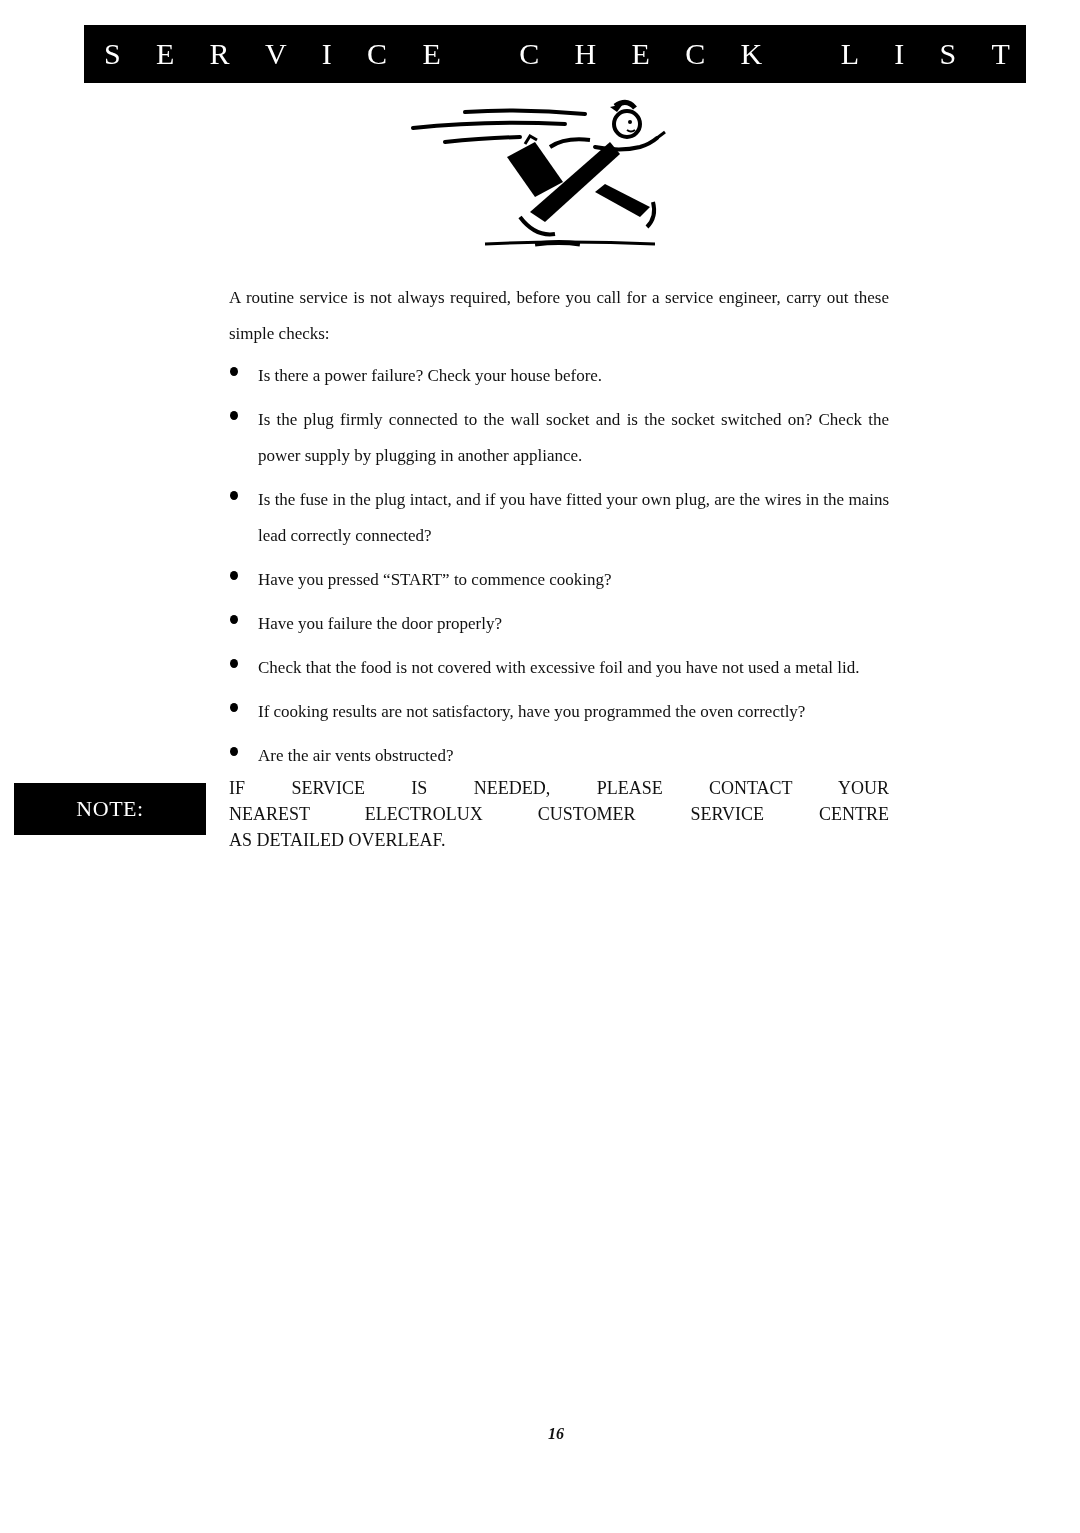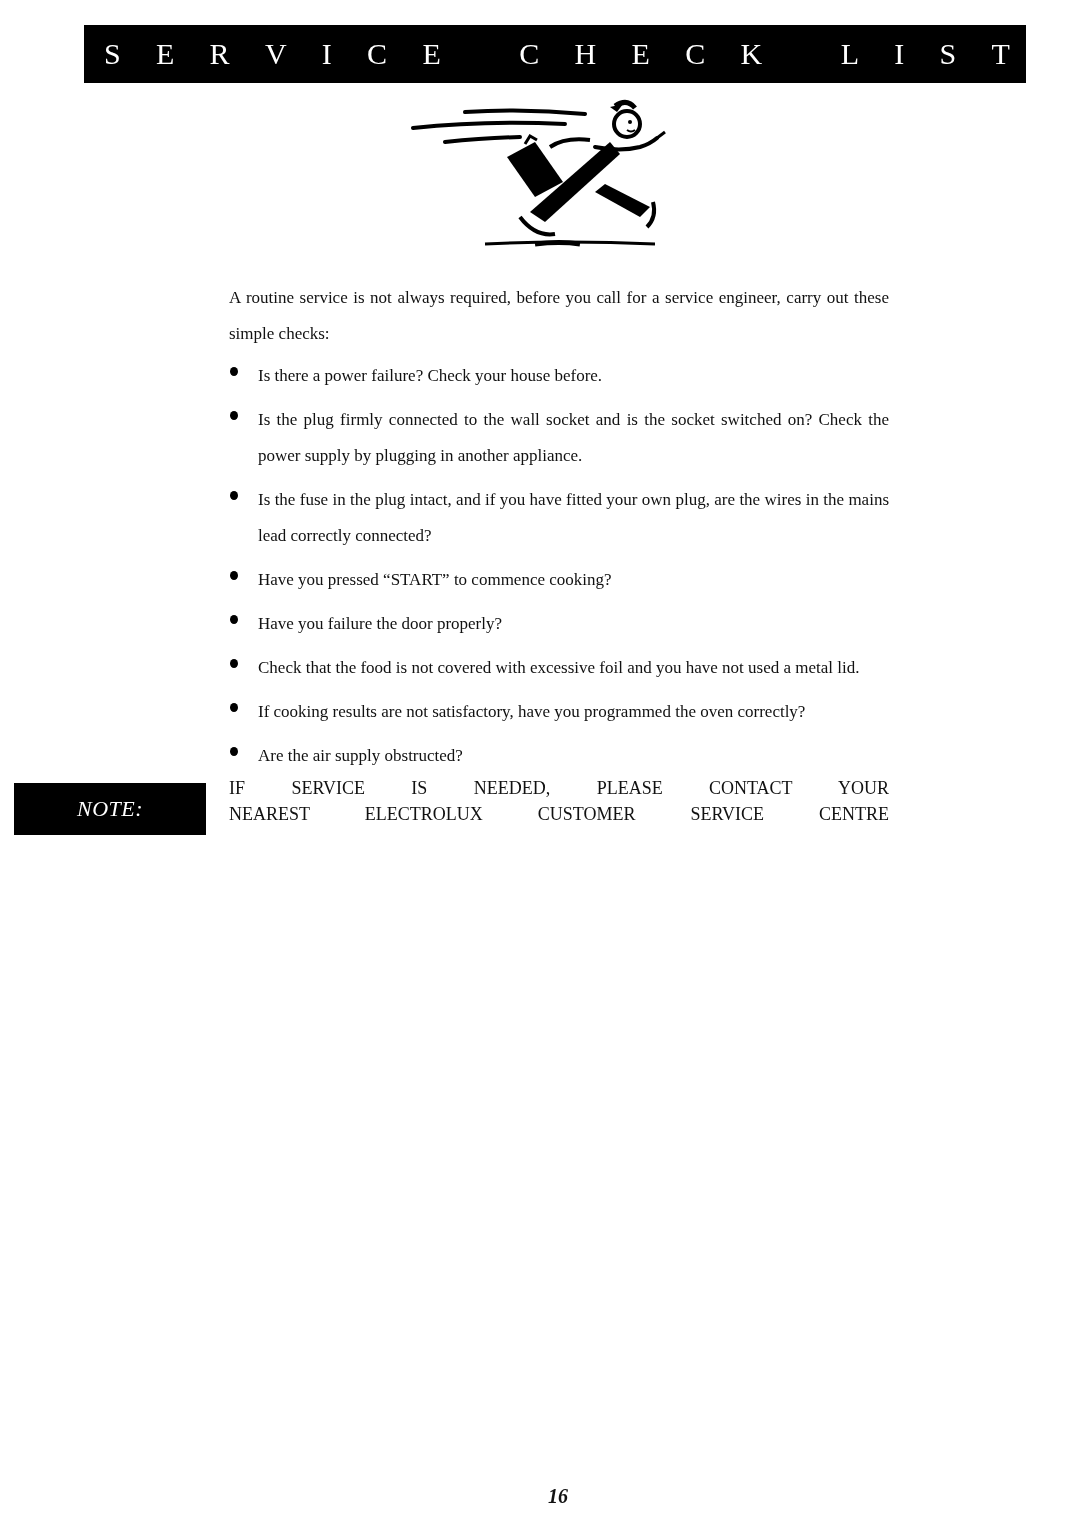--- a/index.html
+++ b/index.html
@@ -86,21 +86,20 @@
       top: 783px;
       width: 192px;
       height: 52px;
       background: #000000;
       display: flex;
       align-items: center;
       justify-content: center;
     }
     .note-box span {
       color: #ffffff;
-      font-style: italic;
       font-size: 22px;
       letter-spacing: 0.5px;
       font-family: "Liberation Serif", "DejaVu Serif", serif;
     }
     .note-text {
       position: absolute;
       left: 229px;
       top: 775px;
       width: 660px;
       font-size: 18px;
@@ -111,22 +110,22 @@
       display: block;
       text-align: justify;
       text-align-last: justify;
     }
     .note-text .line.last {
       text-align-last: left;
     }
     .page-number {
       position: absolute;
       left: 548px;
-      top: 1485px;
-      font-size: 20px;
+      top: 1425px;
+      font-size: 16px;
       font-weight: bold;
       font-style: italic;
     }
   </style>
 </head>
 <body>
 
 <div class="header-bar">
   <span>S</span>
   <span>E</span>
@@ -181,26 +180,27 @@
 <div class="body-text">
   <p class="intro">A routine service is not always required, before you call for a service engineer, carry out these simple checks:</p>
   <ul class="checks">
     <li><span class="bullet"></span><span>Is there a power failure? Check your house before.</span></li>
     <li><span class="bullet"></span><span>Is the plug firmly connected to the wall socket and is the socket switched on? Check the power supply by plugging in another appliance.</span></li>
     <li><span class="bullet"></span><span>Is the fuse in the plug intact, and if you have fitted your own plug, are the wires in the mains lead correctly connected?</span></li>
     <li><span class="bullet"></span><span>Have you pressed “START” to commence cooking?</span></li>
     <li><span class="bullet"></span><span>Have you failure the door properly?</span></li>
     <li><span class="bullet"></span><span>Check that the food is not covered with excessive foil and you have not used a metal lid.</span></li>
     <li><span class="bullet"></span><span>If cooking results are not satisfactory, have you programmed the oven correctly?</span></li>
-    <li><span class="bullet"></span><span>Are the air supply obstructed?</span></li>
+    <li><span class="bullet"></span><span>Are the air vents obstructed?</span></li>
   </ul>
 </div>
 
 <div class="note-box">
   <span>NOTE:</span>
 </div>
 
 <div class="note-text">
   <span class="line">IF SERVICE IS NEEDED, PLEASE CONTACT YOUR</span>
   <span class="line">NEAREST ELECTROLUX CUSTOMER SERVICE CENTRE</span>
+  <span class="line last">AS DETAILED OVERLEAF.</span>
 </div>
 
 <div class="page-number">16</div>
 
 </body></html>

